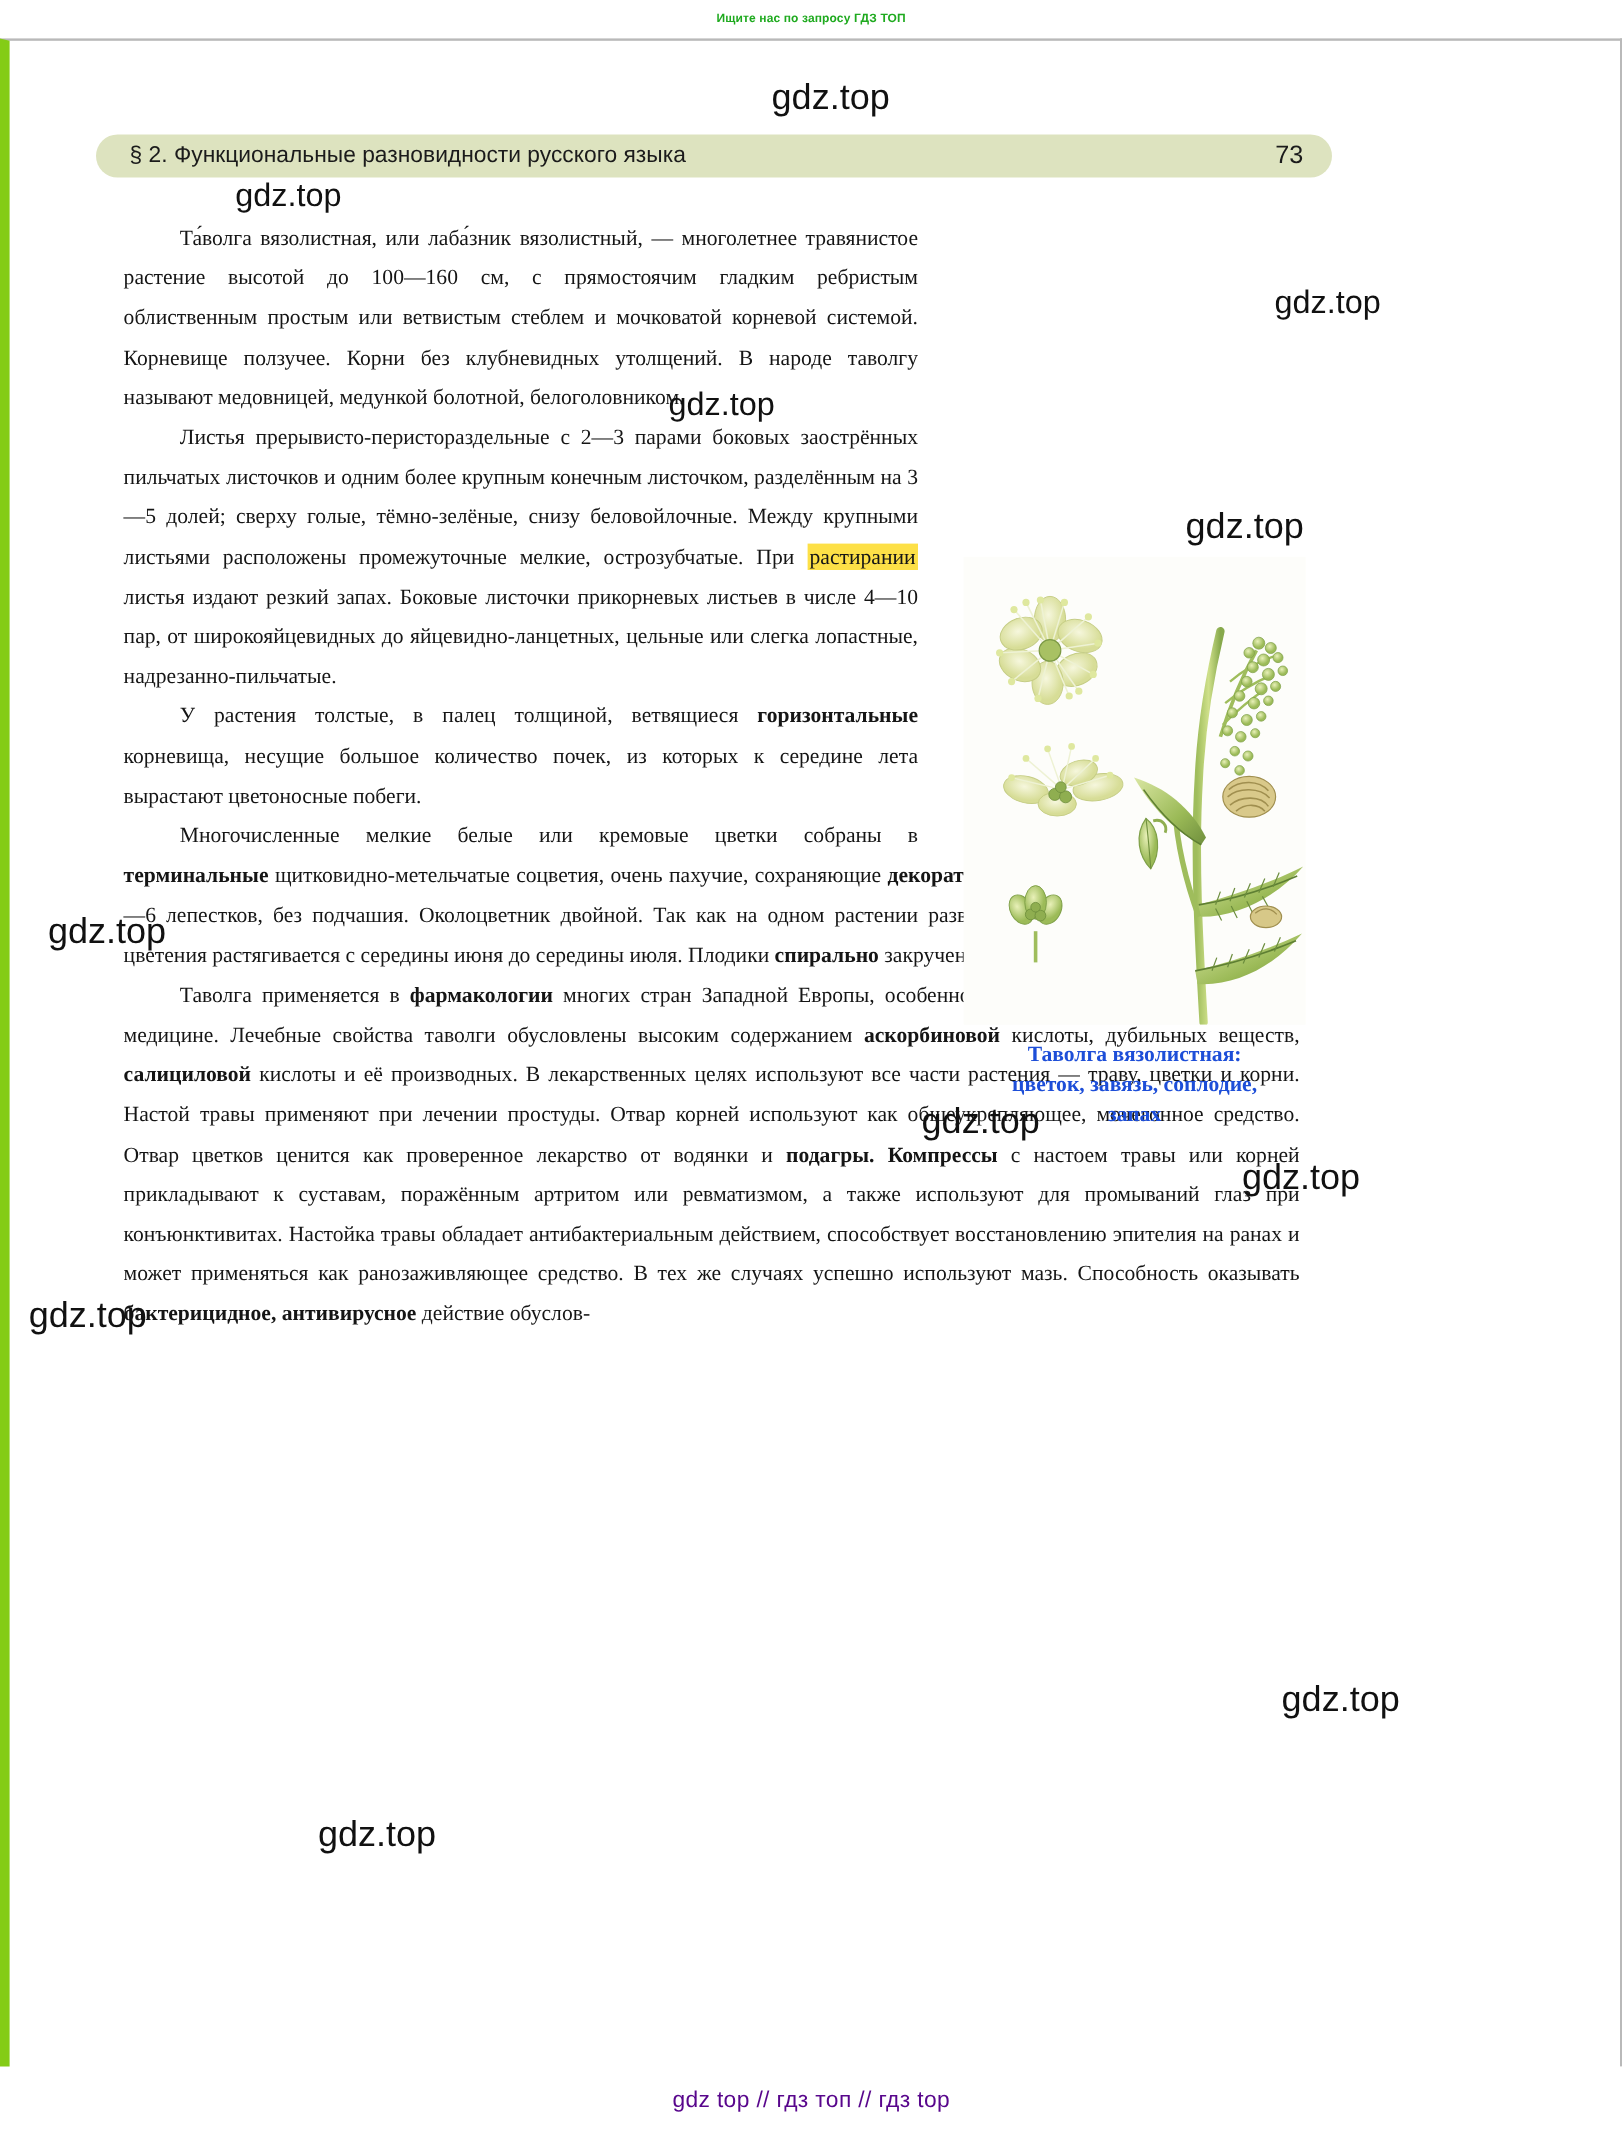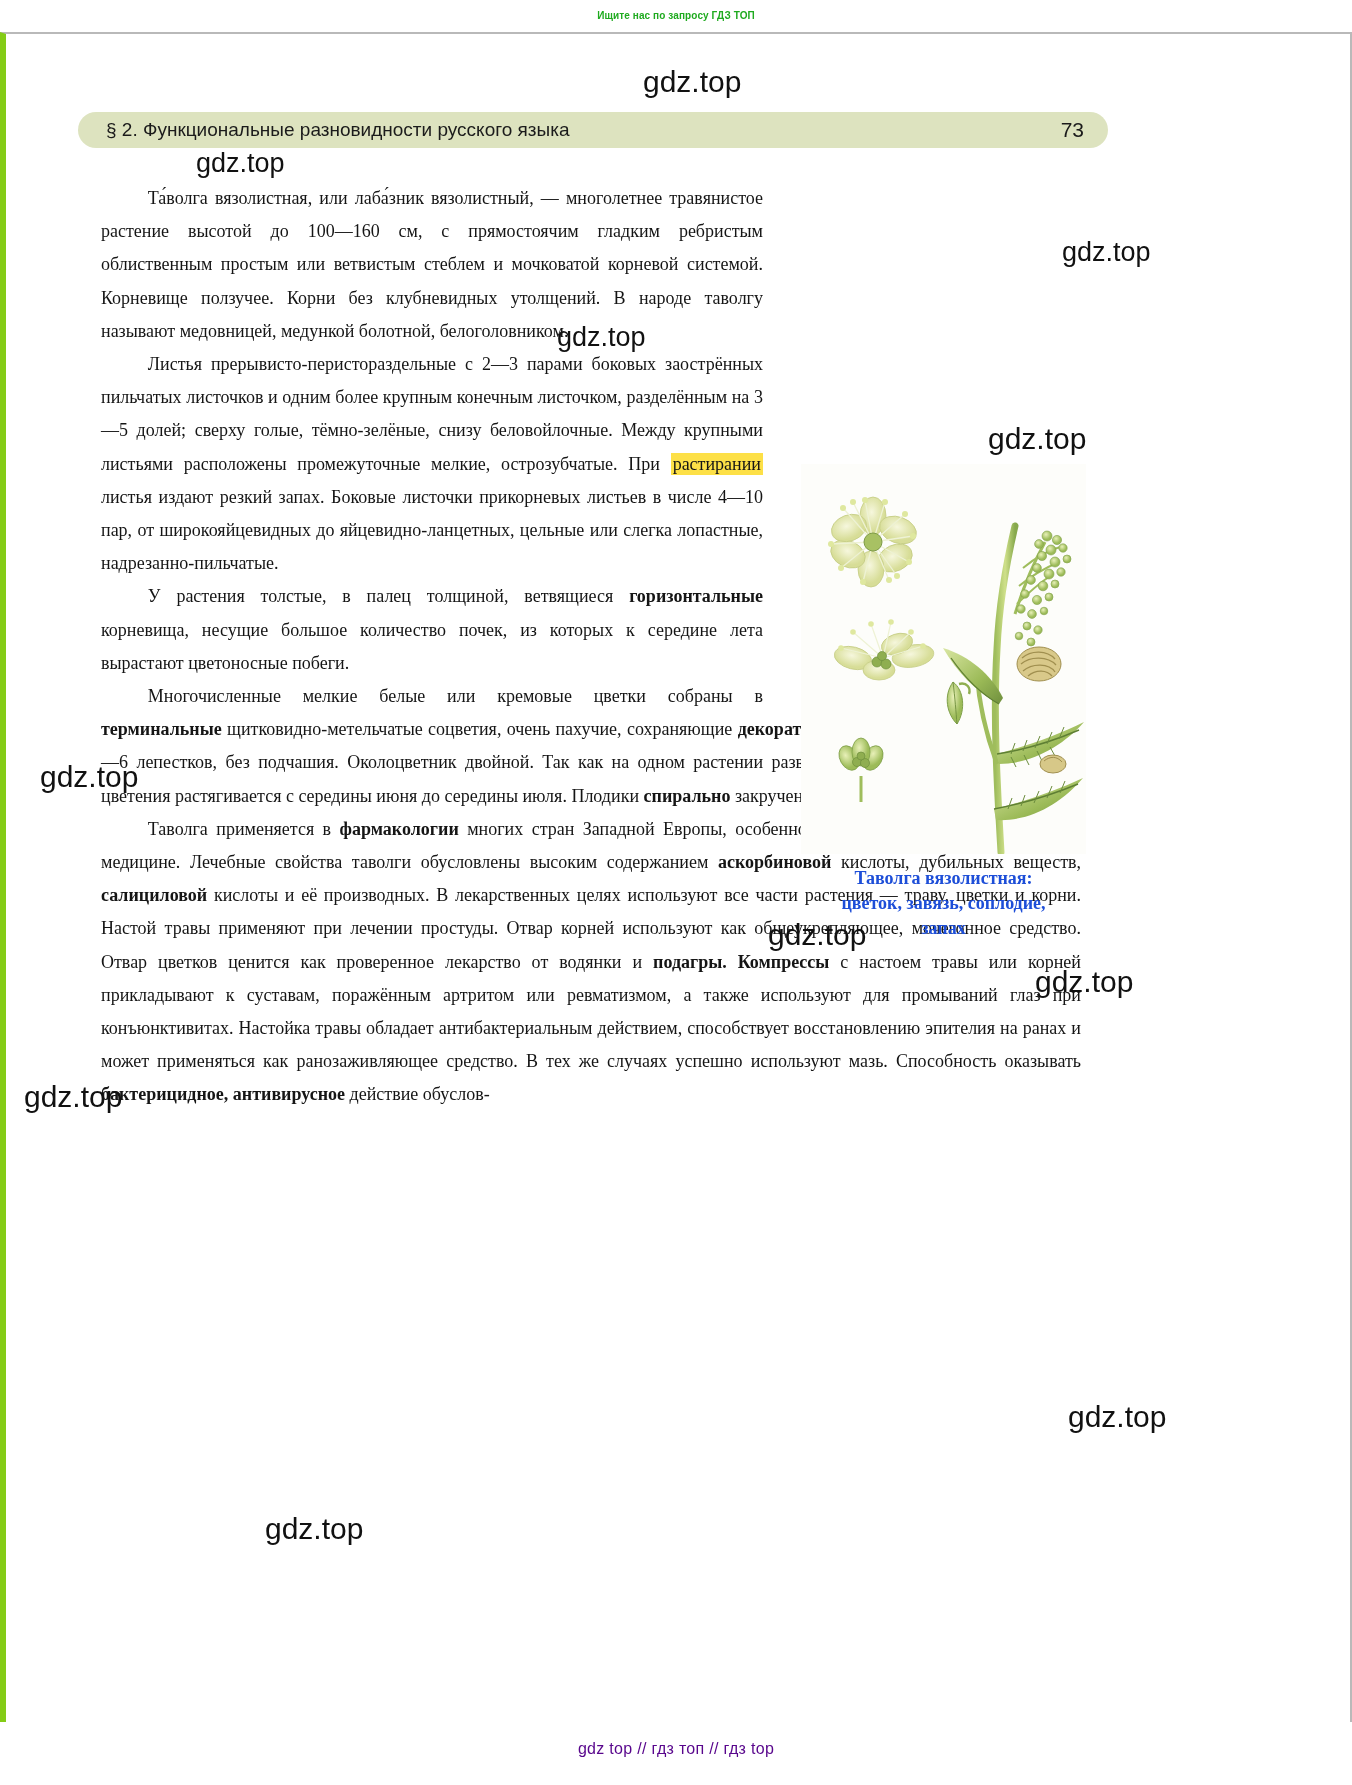--- a/index.html
+++ b/index.html
@@ -38,21 +38,21 @@
 
   
   .page-sheet {
     position: absolute;
     top: 32px;
     left: 0px;
     width: 1352px;
     height: 1690px;
     background: #ffffff;
     border-top: 2px solid #b9b9b9;
-    border-left: 6px solid #84cc16;
+    border-left: 8px solid #84cc16;
     border-right: 2px solid #b9b9b9;
     box-sizing: border-box;
   }
 
   
   .running-head {
     position: absolute;
     top: 78px;
     left: 72px;
     width: 1030px;
@@ -147,21 +147,21 @@
   }
 
   
   .page-footer {
     position: absolute;
     left: 0;
     top: 1740px;
     width: 1352px;
     text-align: center;
     font-family: "Liberation Sans", "DejaVu Sans", sans-serif;
-    font-size: 16px;
+    font-size: 19px;
     color: #58068c;
     letter-spacing: .3px;
   }
 </style>
 </head>
 <body>
 
 <div class="promo-strip">
   <span class="promo-text">Ищите нас по запросу ГДЗ ТОП</span>
 </div>

